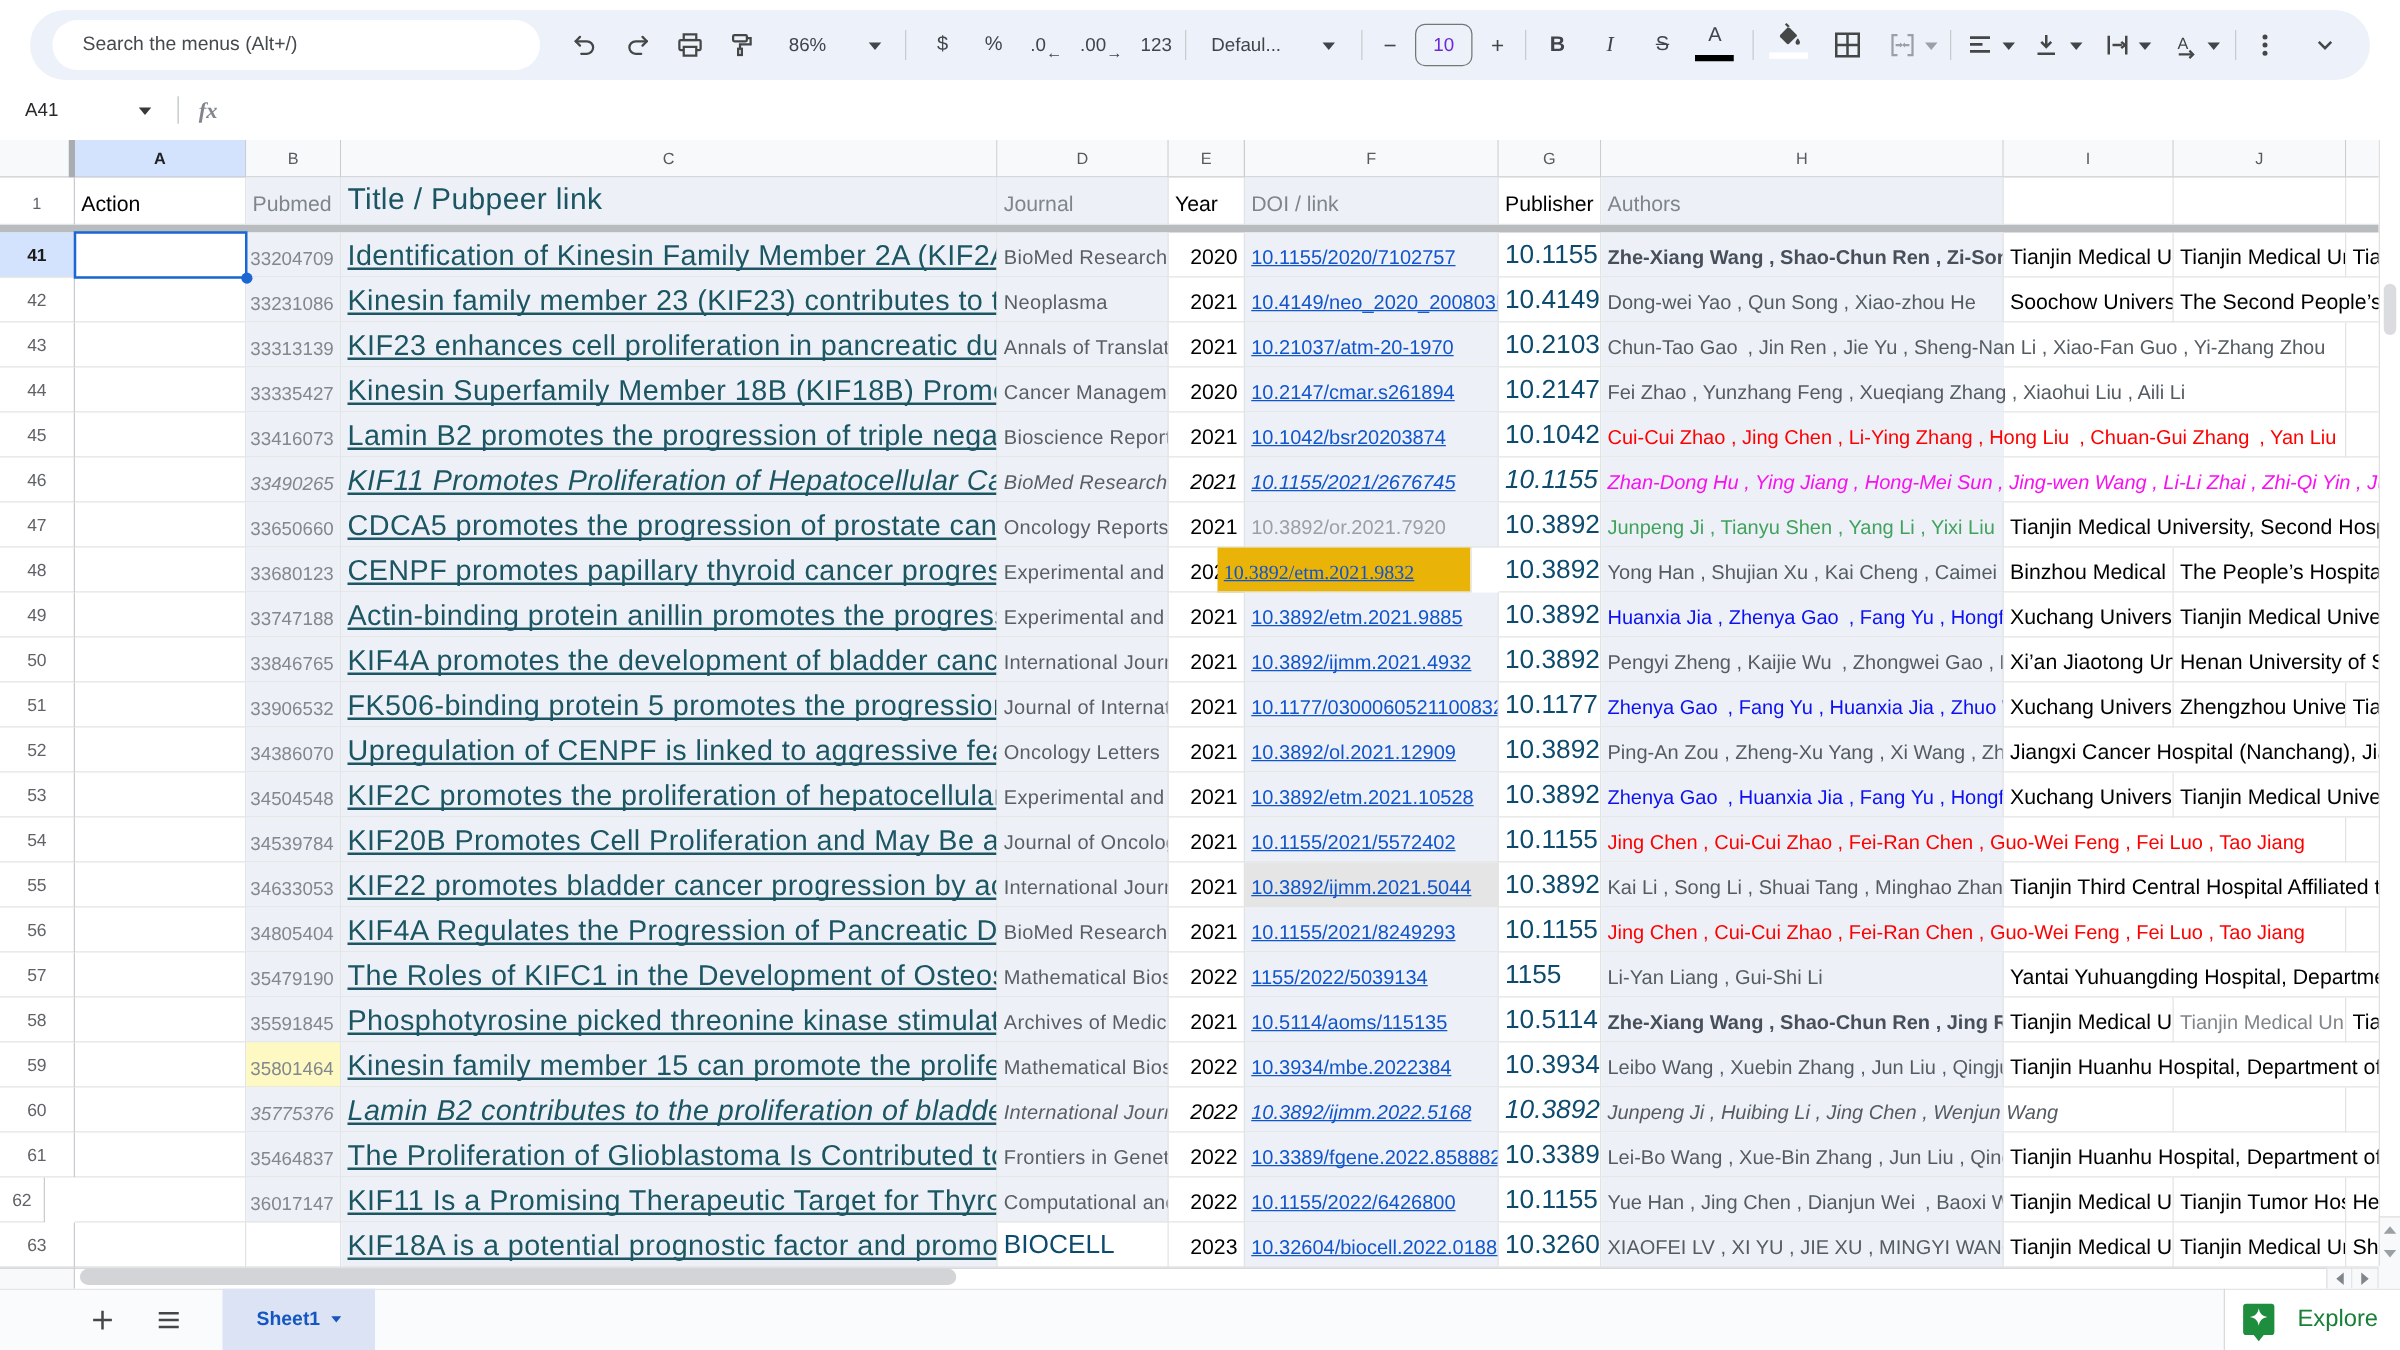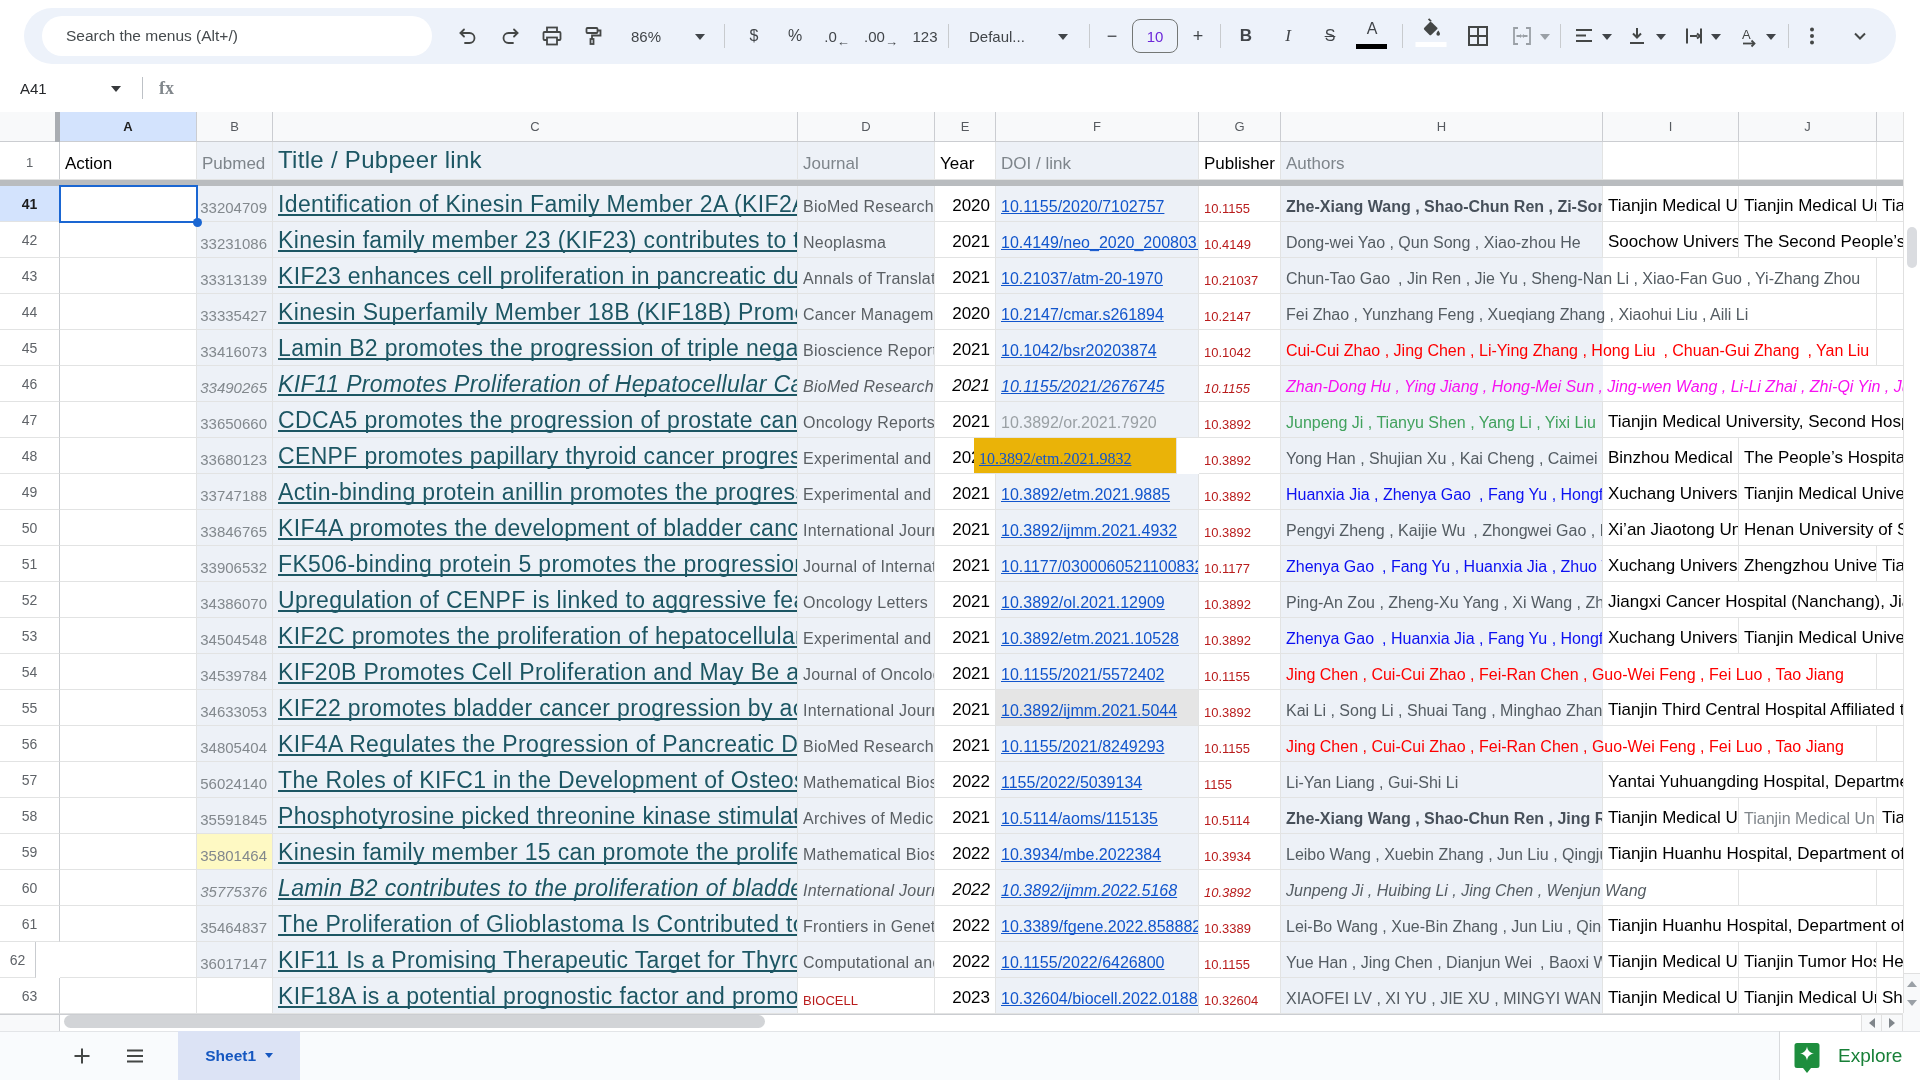--- a/index.html
+++ b/index.html
@@ -20,21 +20,21 @@
 .cell{position:absolute;top:0;height:36px;border-right:1px solid #e2e3e3;border-bottom:1px solid #e2e3e3;
  display:flex;align-items:flex-end;padding:0 5px 5px 5px;overflow:hidden;white-space:nowrap}
 .row{position:absolute;left:0;width:1903px;height:36px}
 .gut{justify-content:center;padding:0 0 9px 0;font-size:14px;color:#5f6368;border-right:1px solid #c9ccd0}
 .pm{font-size:15px;color:#82888d;justify-content:flex-end}
 .ti{text-decoration-skip-ink:none;font-size:23px;color:#1c5663;text-decoration:underline;padding-bottom:3px;letter-spacing:0.35px}
 .jr{font-size:16px;color:#5a5f63;letter-spacing:0.25px}
 .yr{font-size:17px;color:#000;justify-content:flex-end}
 .lk{font-size:16px;color:#1155cc;text-decoration:underline;text-decoration-skip-ink:none}
 .lg{font-size:16px;color:#9aa0a4}
-.pub{font-size:13px;color:#b91c1c}
+.pub{font-size:21px;color:#0c4a6e}
 .bk{font-size:17px;color:#000}
 .gj{font-size:16px;color:#80868b}
 .au{font-size:16px}
 .ag{color:#545c62}.ab{color:#47505a;font-weight:bold}.ar{color:#fe0000}.am{color:#f711f1;font-style:italic}
 .agr{color:#41a25d}.abl{color:#0c10f2}
 .it{font-style:italic}
 .h1b{font-size:17px;color:#000}.h1g{font-size:17px;color:#7e858b}
 .h1t{font-size:24px;color:#1c5663;padding-bottom:5px;letter-spacing:0.3px}
 svg{display:block}
 </style></head><body>
@@ -156,21 +156,21 @@
 <div class="tico" style="left:1816px">
       <svg width="22" height="22" viewBox="0 0 22 22">
         <path d="M6 8.5l5 5 5-5" fill="none" stroke="#444746" stroke-width="2"></path>
       </svg>
     </div>
 </div>
 <div id="fbar">
 <div class="abs" style="left:20px;top:0;height:48px;display:flex;align-items:center;font-size:15px;color:#26282b">A41</div>
 <div class="caret abs" style="left:111px;top:22px;border-top-color:#37393c"></div>
 <div class="abs" style="left:142px;top:13px;width:1px;height:22px;background:#bdc1c6"></div>
-<div class="abs" style="left:159px;top:0;height:48px;display:flex;align-items:center;font-size:18px;color:#80868b;font-family:'Liberation Serif',serif;font-weight:bold">fx</div>
+<div class="abs" style="left:159px;top:0;height:48px;display:flex;align-items:center;font-size:18px;color:#80868b;font-style:italic;font-family:'Liberation Serif',serif;font-weight:bold">fx</div>
 </div>
 <div class="abs" style="left:0;top:112px;width:55px;height:30px;background:#f8f9fa;border-bottom:1px solid #cbcdd1"></div>
 <div class="abs" style="left:55px;top:112px;width:5px;height:30px;background:#a9adb2"></div>
 <div class="hdrcell" style="left:60px;width:137px;background:#d3e3fd;color:#1f1f1f;font-weight:bold">A</div>
 <div class="hdrcell" style="left:197px;width:76px">B</div>
 <div class="hdrcell" style="left:273px;width:525px">C</div>
 <div class="hdrcell" style="left:798px;width:137px">D</div>
 <div class="hdrcell" style="left:935px;width:61px">E</div>
 <div class="hdrcell" style="left:996px;width:203px">F</div>
 <div class="hdrcell" style="left:1199px;width:82px">G</div>
@@ -389,21 +389,21 @@
 <div class="cell jr" style="left:798px;width:137px;background:#edf1f7;">BioMed Research International</div>
 <div class="cell yr" style="left:935px;width:61px;">2021</div>
 <div class="cell lk" style="left:996px;width:203px;background:#edf1f7;">10.1155/2021/8249293</div>
 <div class="cell pub" style="left:1199px;width:82px;">10.1155</div>
 <div class="cell au ar" style="left:1281px;width:596px;background:linear-gradient(to right,#edf1f7 0,#edf1f7 322px,transparent 322px)">Jing Chen , Cui-Cui Zhao , Fei-Ran Chen , Guo-Wei Feng , Fei Luo , Tao Jiang</div>
 <div class="cell bk" style="left:1877px;width:26px;border-right:none;"></div>
 </div>
 <div class="row" style="top:762px">
 <div class="cell gut" style="left:0;width:60px">57</div>
 <div class="cell " style="left:60px;width:137px;"></div>
-<div class="cell pm" style="left:197px;width:76px;background:#edf1f7;">56024140</div>
+<div class="cell pm" style="left:197px;width:76px;background:#edf1f7;">35479190</div>
 <div class="cell ti" style="left:273px;width:525px;background:#edf1f7;">The Roles of KIFC1 in the Development of Osteosarcoma and Its Progress</div>
 <div class="cell jr" style="left:798px;width:137px;background:#edf1f7;">Mathematical Biosciences and Engineering</div>
 <div class="cell yr" style="left:935px;width:61px;">2022</div>
 <div class="cell lk" style="left:996px;width:203px;background:#edf1f7;">1155/2022/5039134</div>
 <div class="cell pub" style="left:1199px;width:82px;">1155</div>
 <div class="cell au ag" style="left:1281px;width:322px;background:#edf1f7;">Li-Yan Liang , Gui-Shi Li</div>
 <div class="cell bk" style="left:1603px;width:300px;border-right:none;">Yantai Yuhuangding Hospital, Department of Orthopedics</div>
 </div>
 <div class="row" style="top:798px">
 <div class="cell gut" style="left:0;width:60px">58</div>

